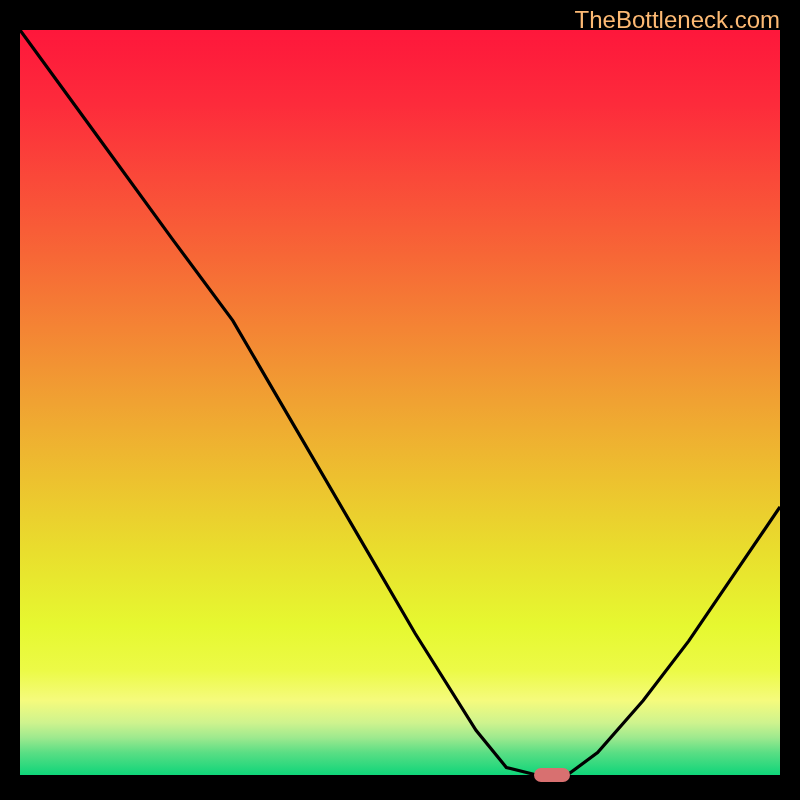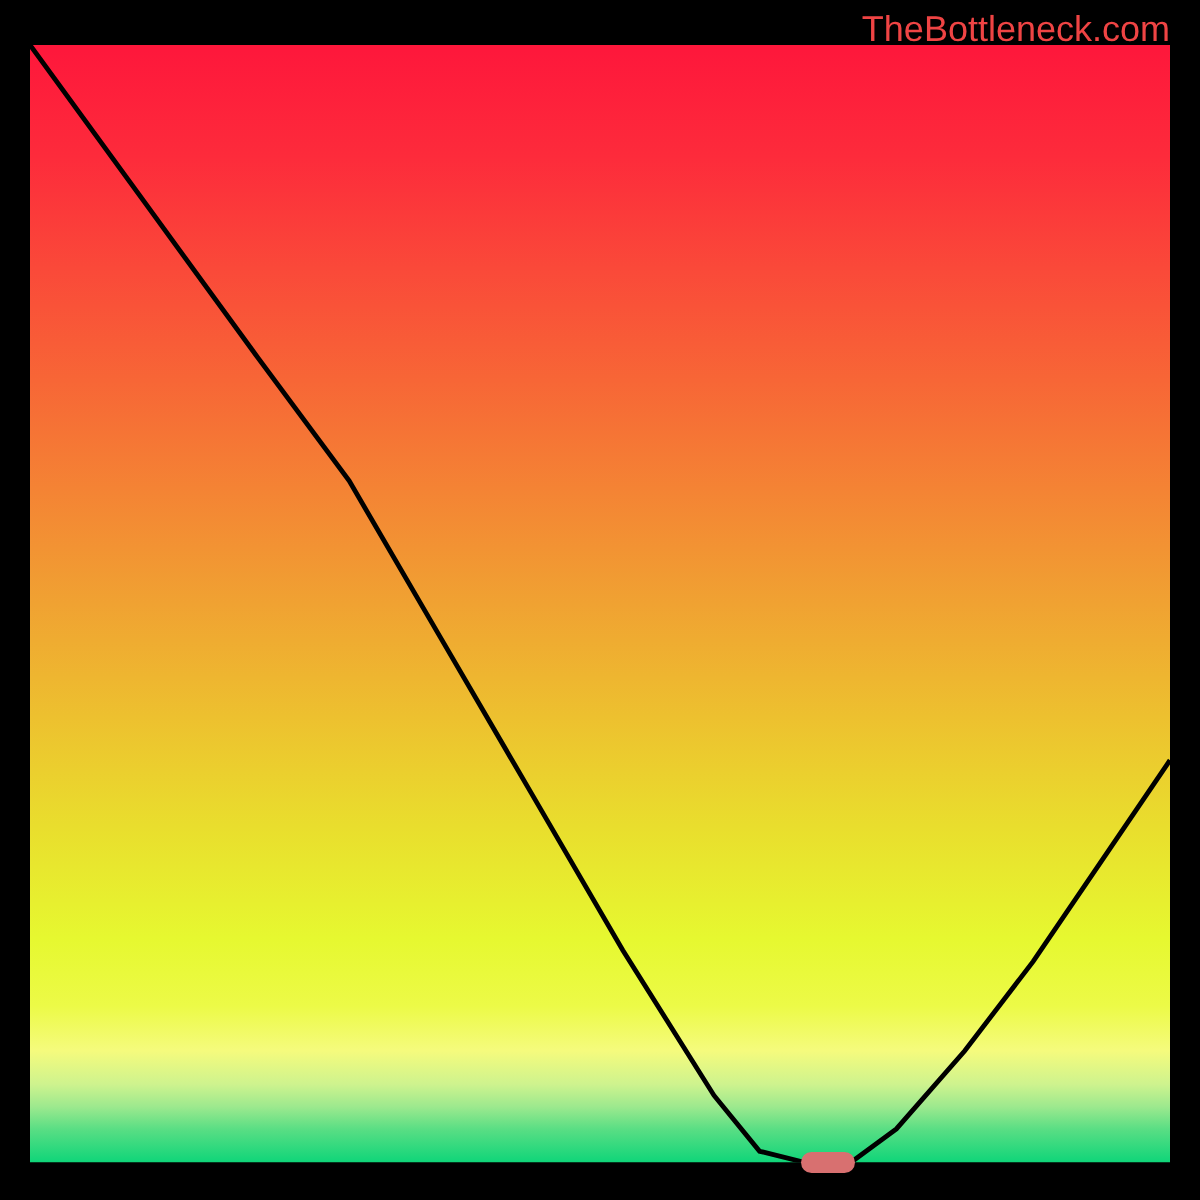--- a/index.html
+++ b/index.html
@@ -7,21 +7,21 @@
     width: 800px;
     height: 800px;
     background: #000;
     position: relative;
     font-family: Arial, sans-serif;
   }
   .watermark {
     position: absolute;
     top: 6px;
     right: 20px;
-    color: #ef4444;
+    color: #fdba74;
     font-size: 24px;
     font-weight: 500;
     z-index: 10;
   }
   .plot-area {
     position: absolute;
     left: 20px;
     top: 30px;
     width: 760px;
     height: 745px;

